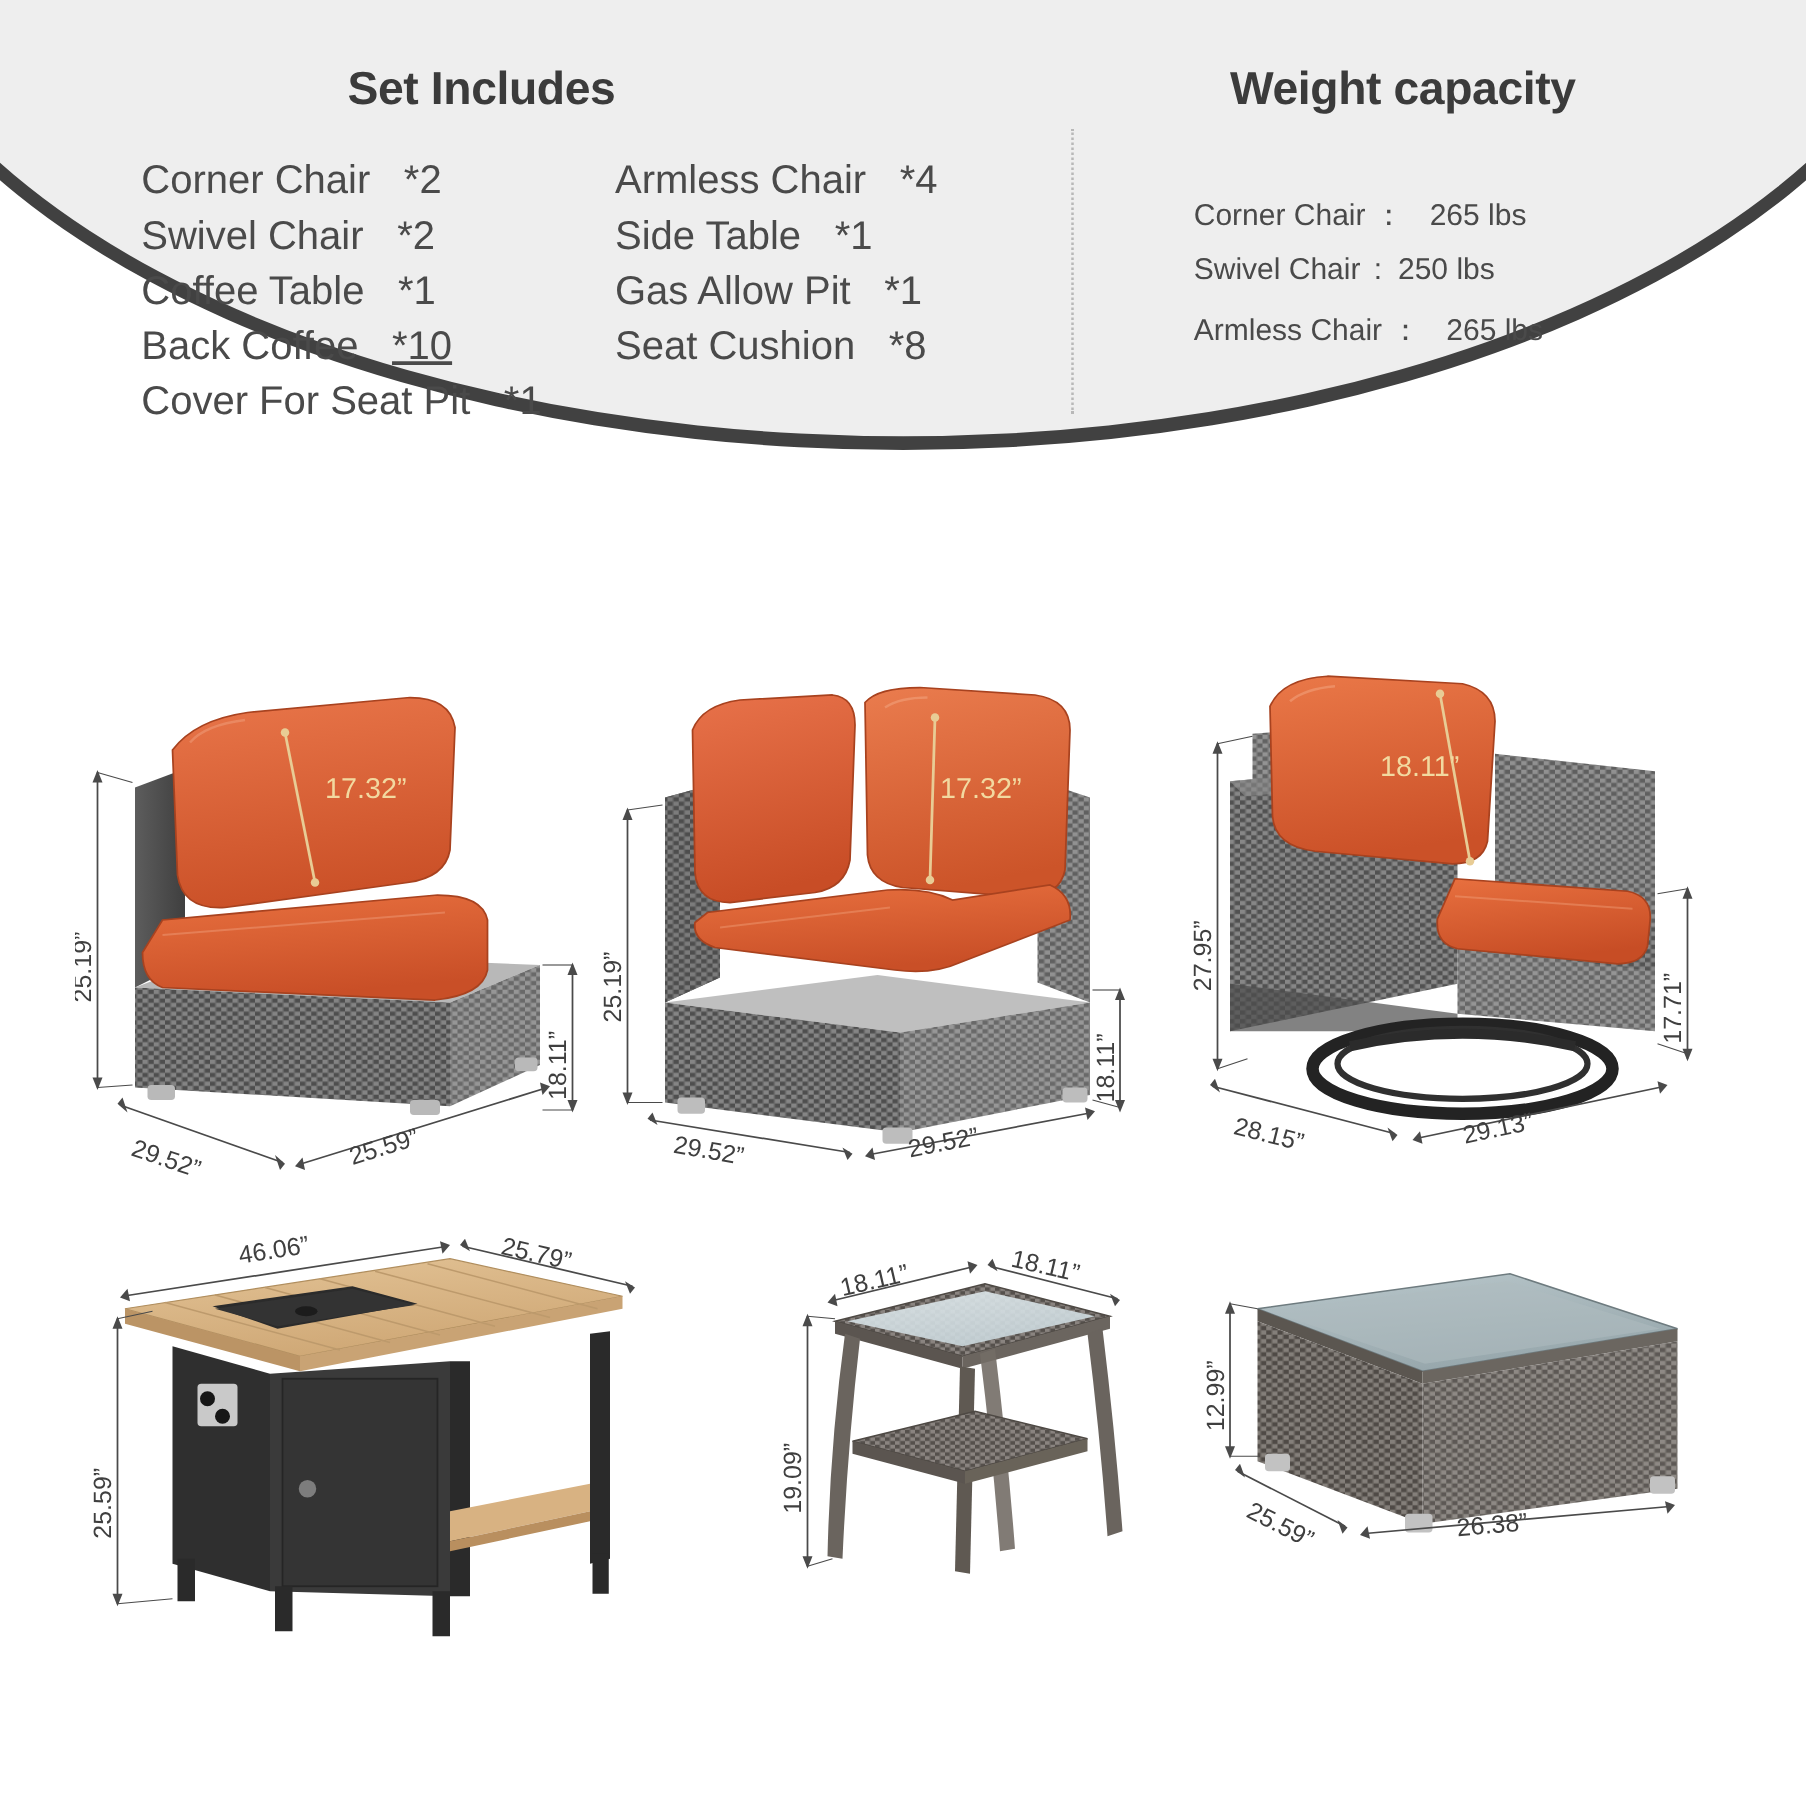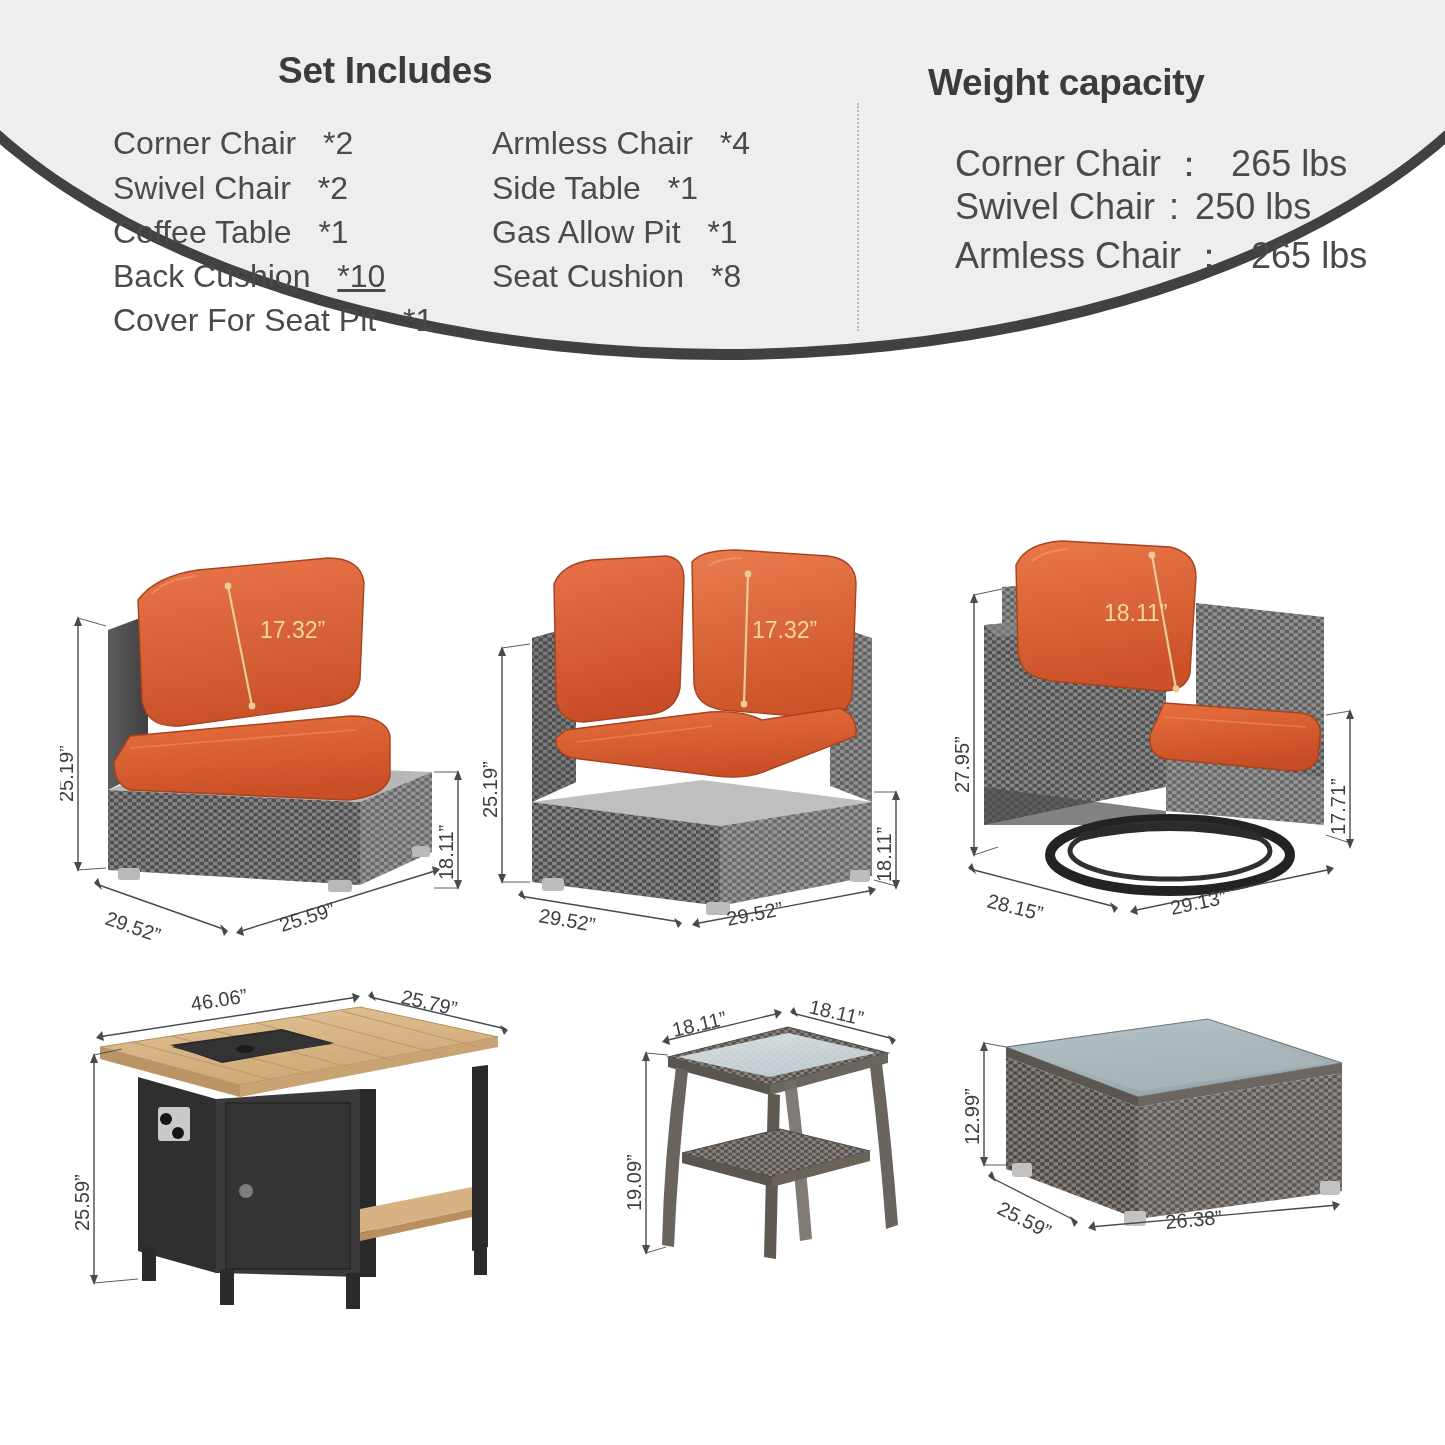--- a/index.html
+++ b/index.html
@@ -26,27 +26,27 @@
   }
   .header-content {
     position: absolute; left: 0; top: 0; width: 1445px; height: 400px; text-align: right;
   }
   .panel-title {
     position: absolute;
     font-size: 37px; font-weight: bold; color: #3b3b3b;
     letter-spacing: -0.3px; white-space: nowrap;
   }
   #set-title { left: 278px; top: 50px; }
-  #weight-title { left: 928px; top: 50px; margin-top: 12px; }
+  #weight-title { left: 984px; top: 50px; }
 
   .inc-item {
     position: absolute; font-size: 32px; color: #4a4a4a; white-space: nowrap;
   }
   .wc-item {
-    position: absolute; font-size: 36px; color: #4a4a4a; white-space: nowrap;
+    position: absolute; font-size: 24px; color: #4a4a4a; white-space: nowrap; margin-top: 16px;
   }
   .divider-dotted {
     position: absolute; left: 857px; top: 103px;
     width: 0; height: 228px;
     border-left: 2px dotted #b8b8b8;
   }
 
   
   .item { position: absolute; }
   .svgbox { display:block; }
@@ -75,21 +75,21 @@
       </div>
       <div class="inc-item" style="left:113px; top:170px;">
         <span>Swivel Chair</span>
         <span style="margin-left:18px;">*2</span>
       </div>
       <div class="inc-item" style="left:113px; top:214px;">
         <span>Coffee Table</span>
         <span style="margin-left:18px;">*1</span>
       </div>
       <div class="inc-item" style="left:113px; top:258px;">
-        <span>Back Cushion</span>
+        <span>Back Coffee</span>
         <span style="margin-left:18px;text-decoration:underline;">*10</span>
       </div>
       <div class="inc-item" style="left:113px; top:302px;">
         <span>Cover For Seat Pit</span>
         <span style="margin-left:18px;">*1</span>
       </div>
 
       <div class="inc-item" style="left:492px; top:125px;">
         <span>Armless Chair</span>
         <span style="margin-left:18px;">*4</span>

